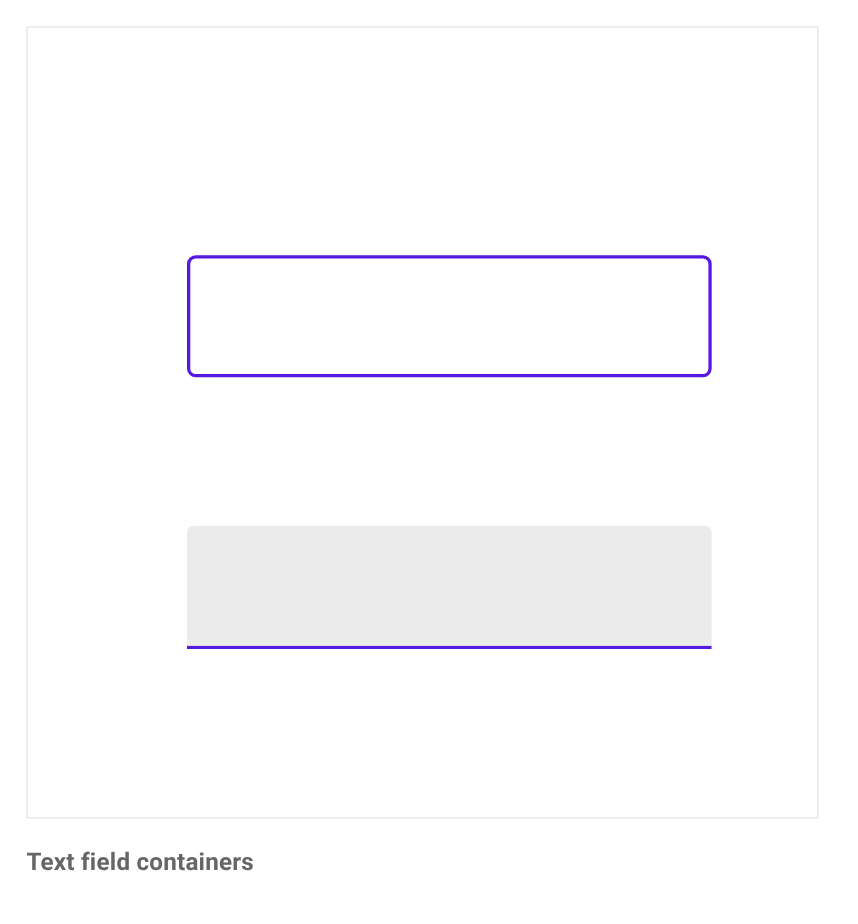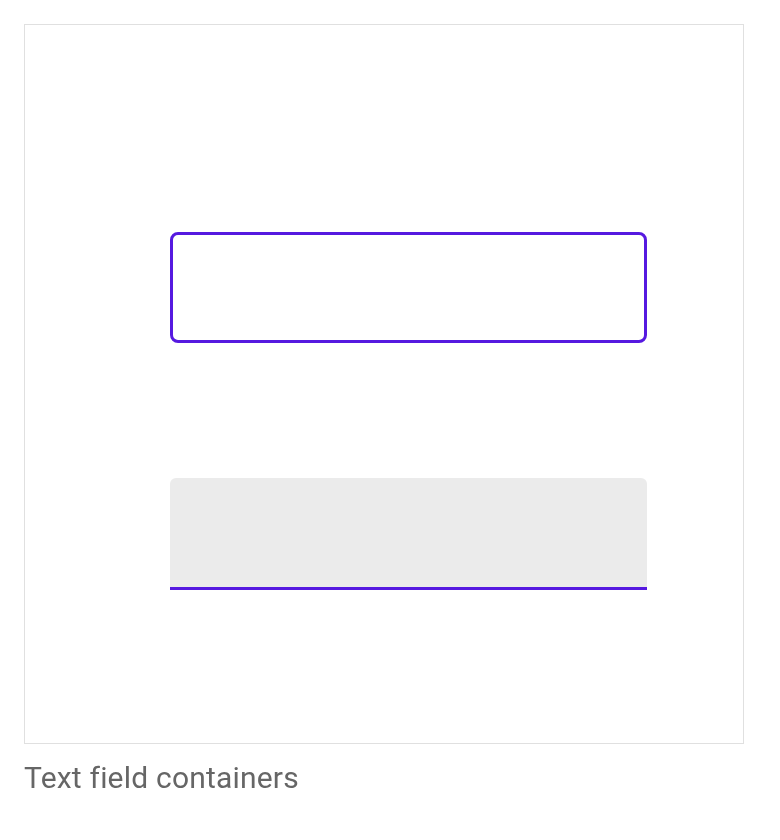--- a/index.html
+++ b/index.html
@@ -36,24 +36,24 @@
       left: 145px;
       top: 453px;
       width: 477px;
       height: 112px;
       border: none;
       border-bottom: 3px solid;
       border-top-left-radius: 6px;
       border-top-right-radius: 6px;
     }
     .caption {
-      margin-top: 16px;
-      font-size: 30px;
+      margin-top: 28px;
+      font-size: 22px;
       color: #666666;
-      font-weight: 400;
+      font-weight: 700;
       letter-spacing: 0.2px;
     }
   </style>
 </head>
 <body>
 
 <div class="figure-frame">
   <div class="outlined-field" style="border-color:#5619e0;"></div>
   <div class="filled-field" style="background:#ebebeb;border-bottom-color:#5619e0;"></div>
 </div>

